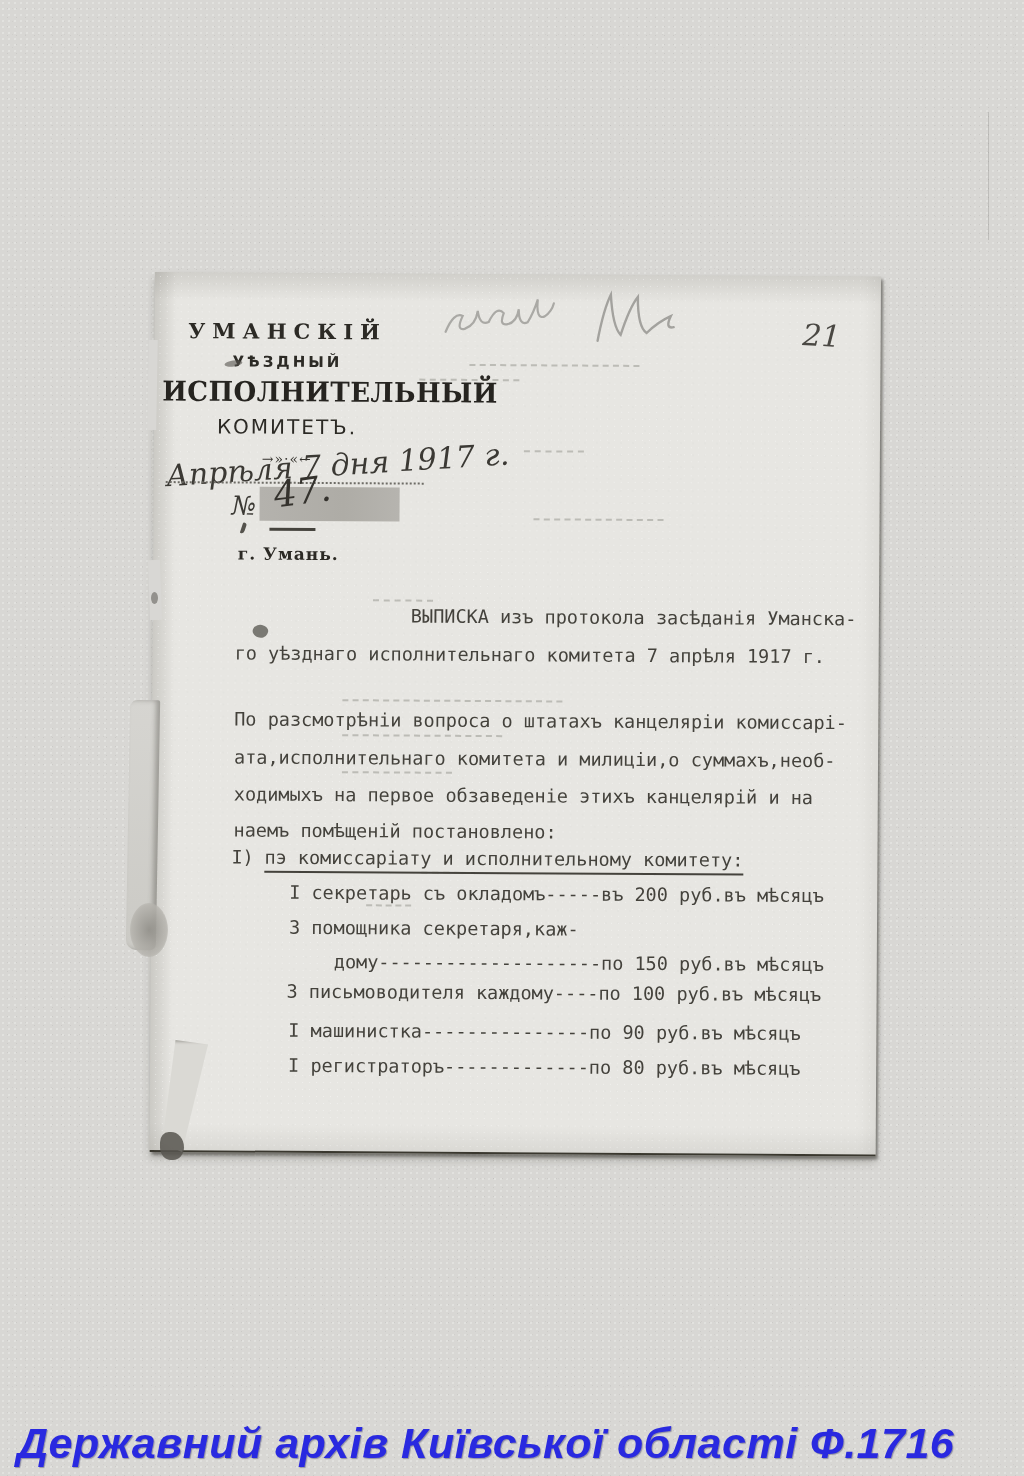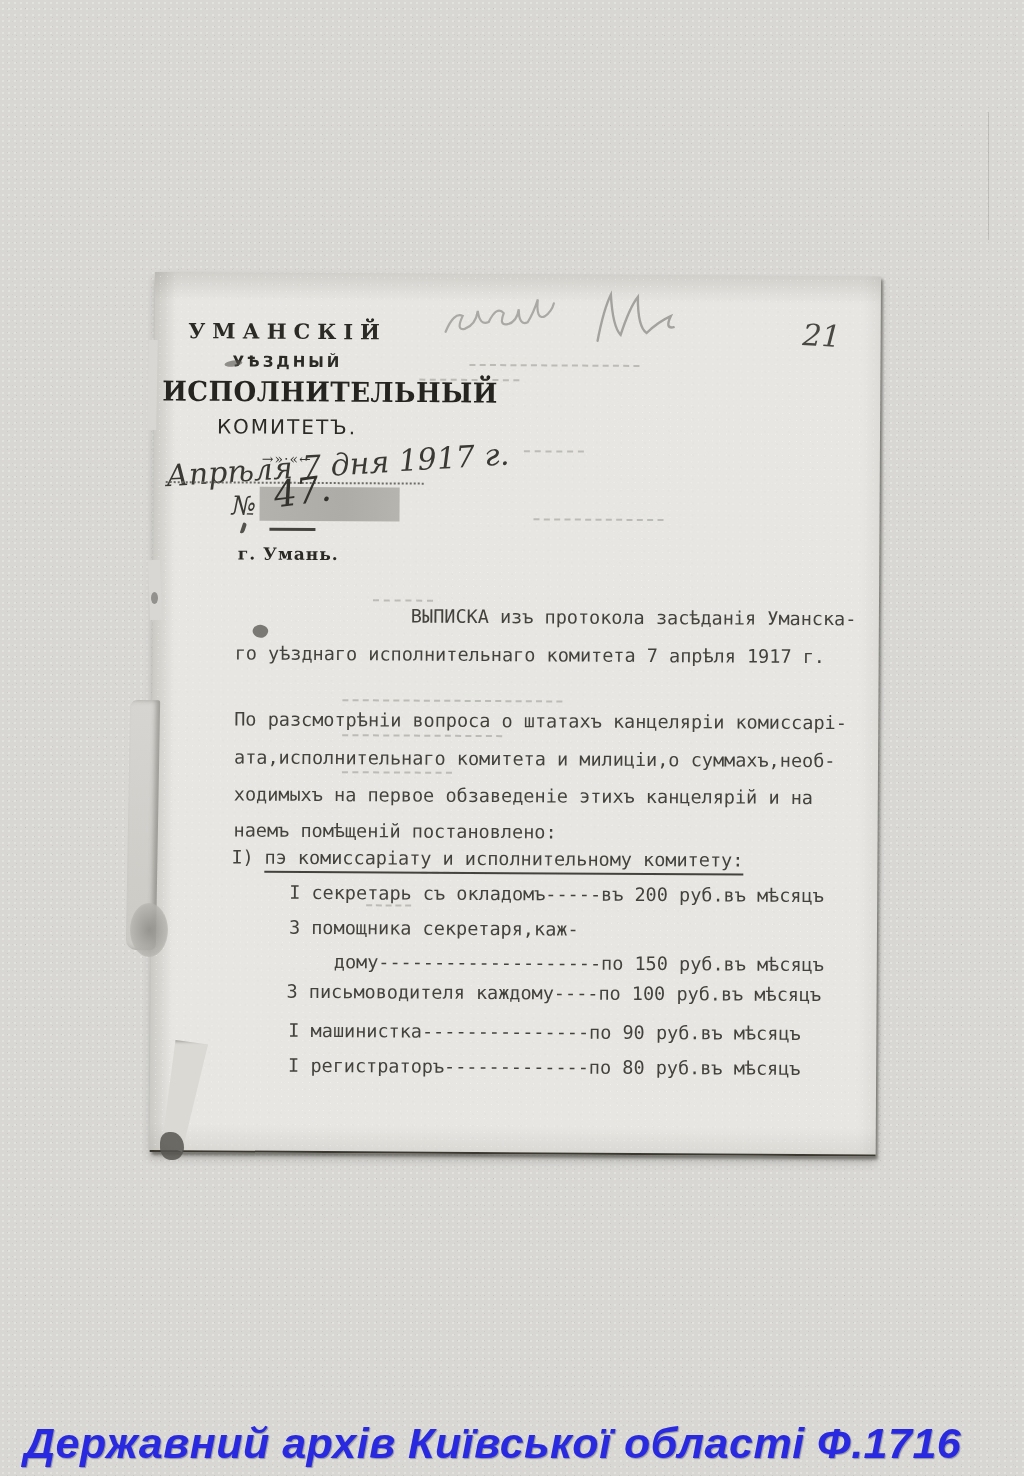--- a/index.html
+++ b/index.html
@@ -76,21 +76,21 @@
   .blobB{position:absolute;left:130px;top:903px;width:38px;height:54px;border-radius:50%;
     background:radial-gradient(#8e8c86,#b5b3ad 65%,rgba(181,179,173,0) 85%);opacity:.85;}
   .corner-flap{position:absolute;left:158px;top:1040px;width:50px;height:112px;background:#dad9d4;
     clip-path:polygon(35% 0,100% 4%,48% 100%,8% 92%);box-shadow:inset 2px 2px 3px rgba(90,88,80,.4);}
   .corner-blob{position:absolute;left:160px;top:1132px;width:24px;height:28px;background:#57554f;
     border-radius:40% 60% 50% 50%;opacity:.85;}
   .edge-notch{position:absolute;background:#d8d7d4;}
   .smudge{position:absolute;background:#4e4c46;border-radius:50%;}
 
   
-  .caption{position:absolute;left:24px;bottom:8px;white-space:nowrap;
+  .caption{position:absolute;left:17px;bottom:8px;white-space:nowrap;
     font-family:"Liberation Sans",sans-serif;font-weight:bold;font-style:italic;
     font-size:43px;letter-spacing:.5px;text-shadow:1px 1px 1px rgba(15,15,70,.35);}
 </style>
 </head>
 <body>
 
 <div id="photo">
   <div class="grain"></div>
   <div class="vline" style="left:988px;top:112px;height:128px;"></div>
 

